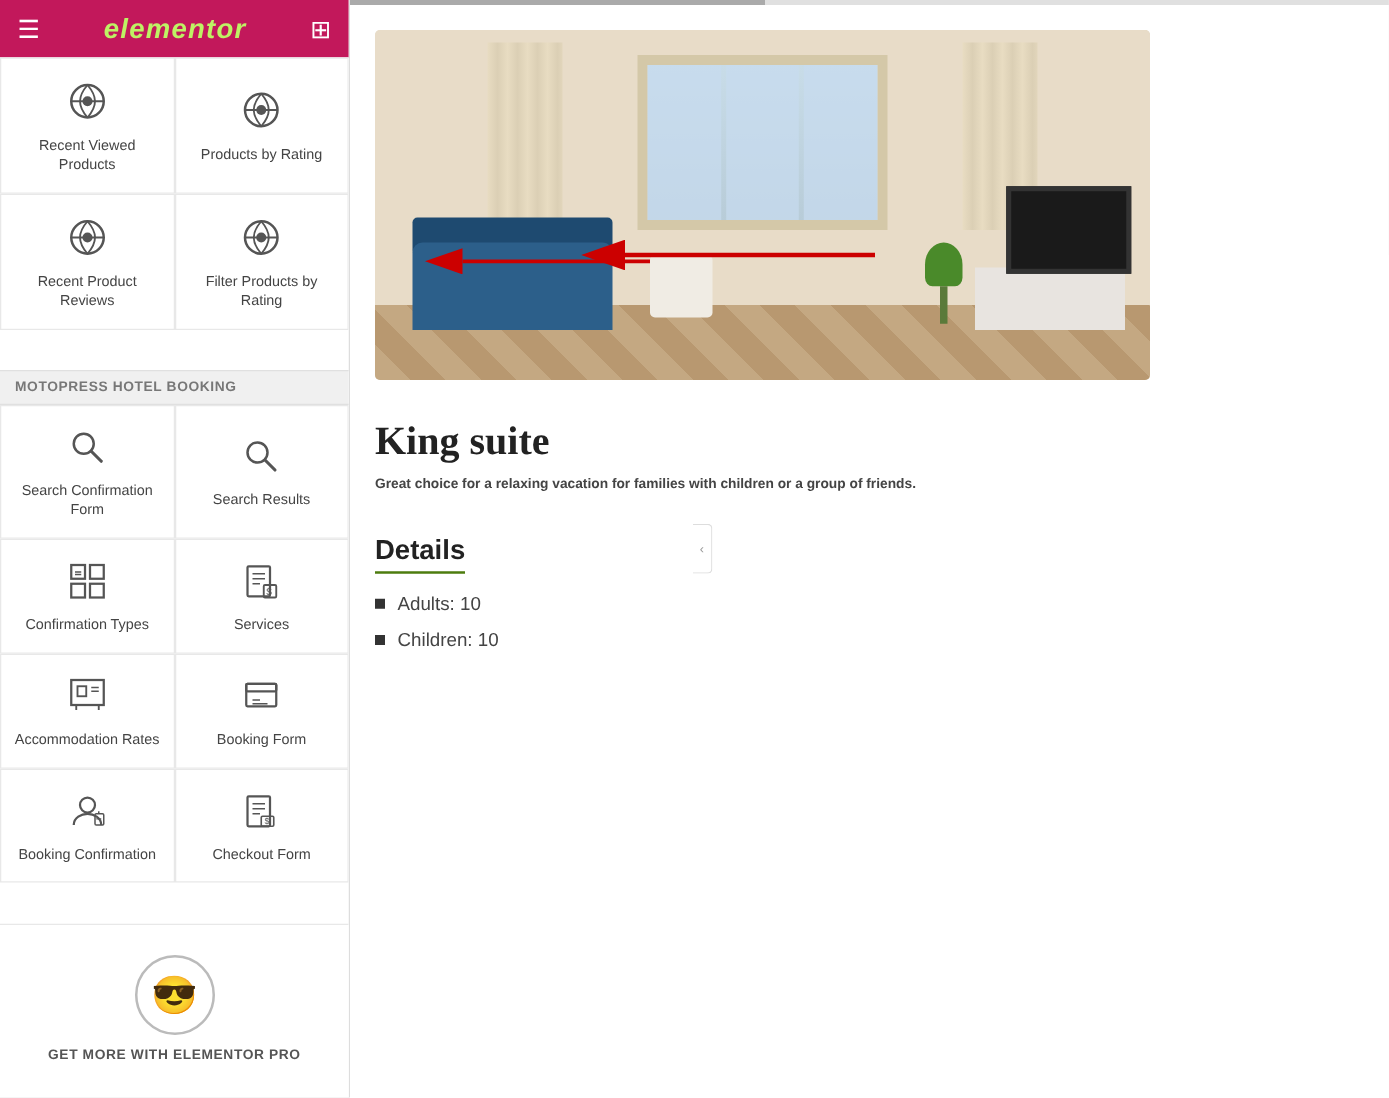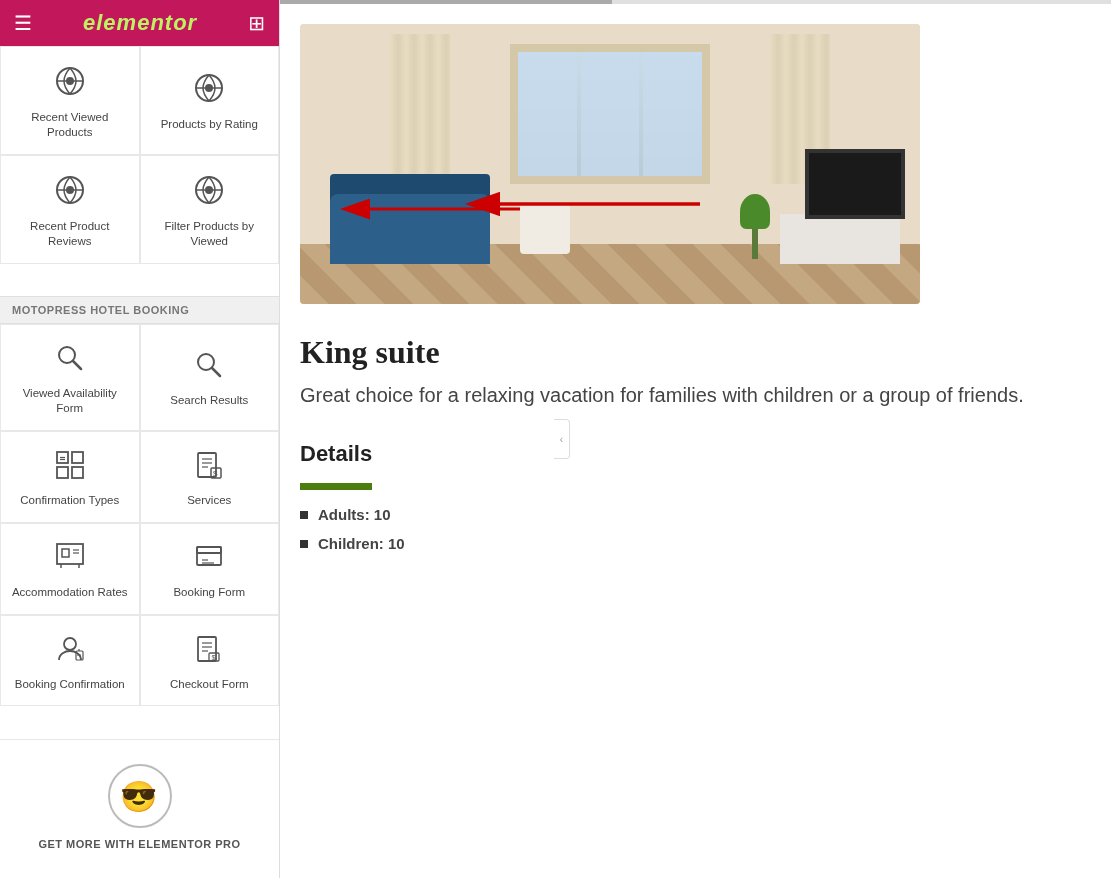--- a/index.html
+++ b/index.html
@@ -277,44 +277,44 @@
     
     .room-title {
       font-size: 32px;
       font-weight: bold;
       color: #222;
       margin-bottom: 8px;
       font-family: Georgia, serif;
     }
 
     .room-description {
-      font-size: 20px;
+      font-size: 11px;
       color: #444;
       line-height: 1.6;
       margin-bottom: 30px;
+      font-weight: bold;
     }
 
     .details-title {
       font-size: 22px;
       font-weight: bold;
       color: #222;
       margin-bottom: 16px;
-      border-bottom: 7px solid #4d7c0f;
+      border-bottom: 2px solid #4d7c0f;
       display: inline-block;
-      padding-bottom: 16px;
+      padding-bottom: 4px;
     }
 
     .detail-item {
       display: flex;
       align-items: center;
       gap: 10px;
       margin-bottom: 12px;
       font-size: 15px;
       color: #444;
-      font-weight: bold;
     }
     .detail-bullet {
       width: 8px;
       height: 8px;
       background: #333;
       flex-shrink: 0;
     }
 
     
     .scroll-indicator {
@@ -379,36 +379,36 @@
     <div class="widget-item">
       <span class="widget-icon">
         <svg width="32" height="32" viewBox="0 0 32 32" fill="none" xmlns="http://www.w3.org/2000/svg">
           <circle cx="16" cy="16" r="13" stroke="#555" stroke-width="2" fill="none"></circle>
           <circle cx="16" cy="16" r="4" fill="#555"></circle>
           <line x1="3" y1="16" x2="29" y2="16" stroke="#555" stroke-width="1.5"></line>
           <path d="M16 3 Q22 10 22 16 Q22 22 16 29" stroke="#555" stroke-width="1.5" fill="none"></path>
           <path d="M16 3 Q10 10 10 16 Q10 22 16 29" stroke="#555" stroke-width="1.5" fill="none"></path>
         </svg>
       </span>
-      <span class="widget-label">Filter Products by Viewed</span>
+      <span class="widget-label">Filter Products by Rating</span>
     </div>
   </div>
 
   <div class="section-header">MOTOPRESS HOTEL BOOKING</div>
 
   <div class="widget-grid">
 
     <div class="widget-item">
       <span class="widget-icon">
         <svg width="30" height="30" viewBox="0 0 30 30" fill="none">
           <circle cx="12" cy="12" r="8" stroke="#555" stroke-width="2"></circle>
           <line x1="18" y1="18" x2="26" y2="26" stroke="#555" stroke-width="2.5" stroke-linecap="round"></line>
         </svg>
       </span>
-      <span class="widget-label">Viewed Availability Form</span>
+      <span class="widget-label">Search Confirmation Form</span>
     </div>
 
     <div class="widget-item">
       <span class="widget-icon">
         <svg width="30" height="30" viewBox="0 0 30 30" fill="none">
           <circle cx="12" cy="12" r="8" stroke="#555" stroke-width="2"></circle>
           <line x1="18" y1="18" x2="26" y2="26" stroke="#555" stroke-width="2.5" stroke-linecap="round"></line>
         </svg>
       </span>
       <span class="widget-label">Search Results</span>

